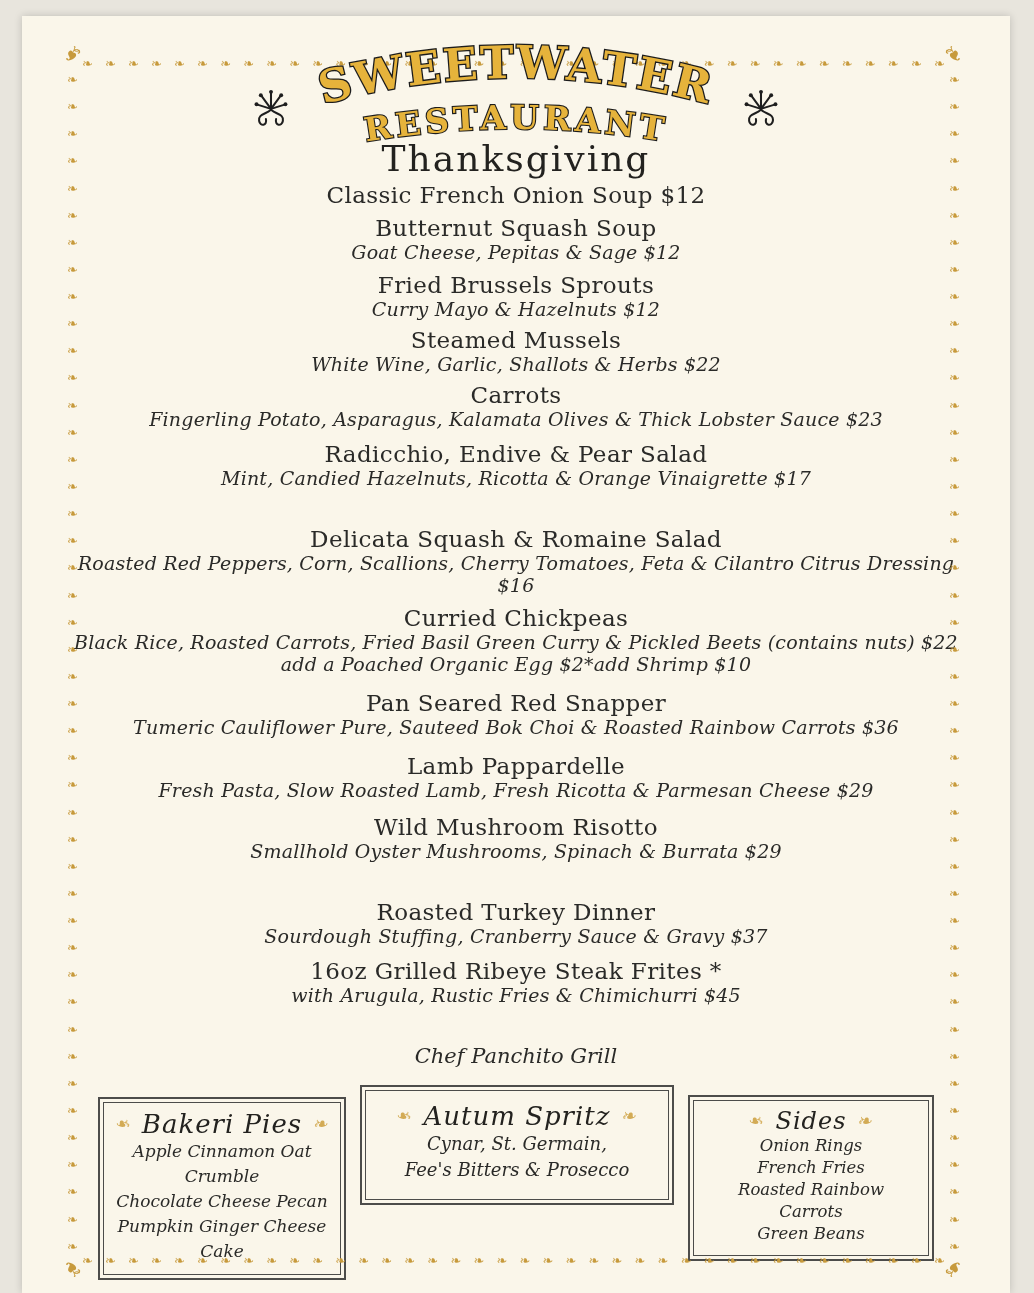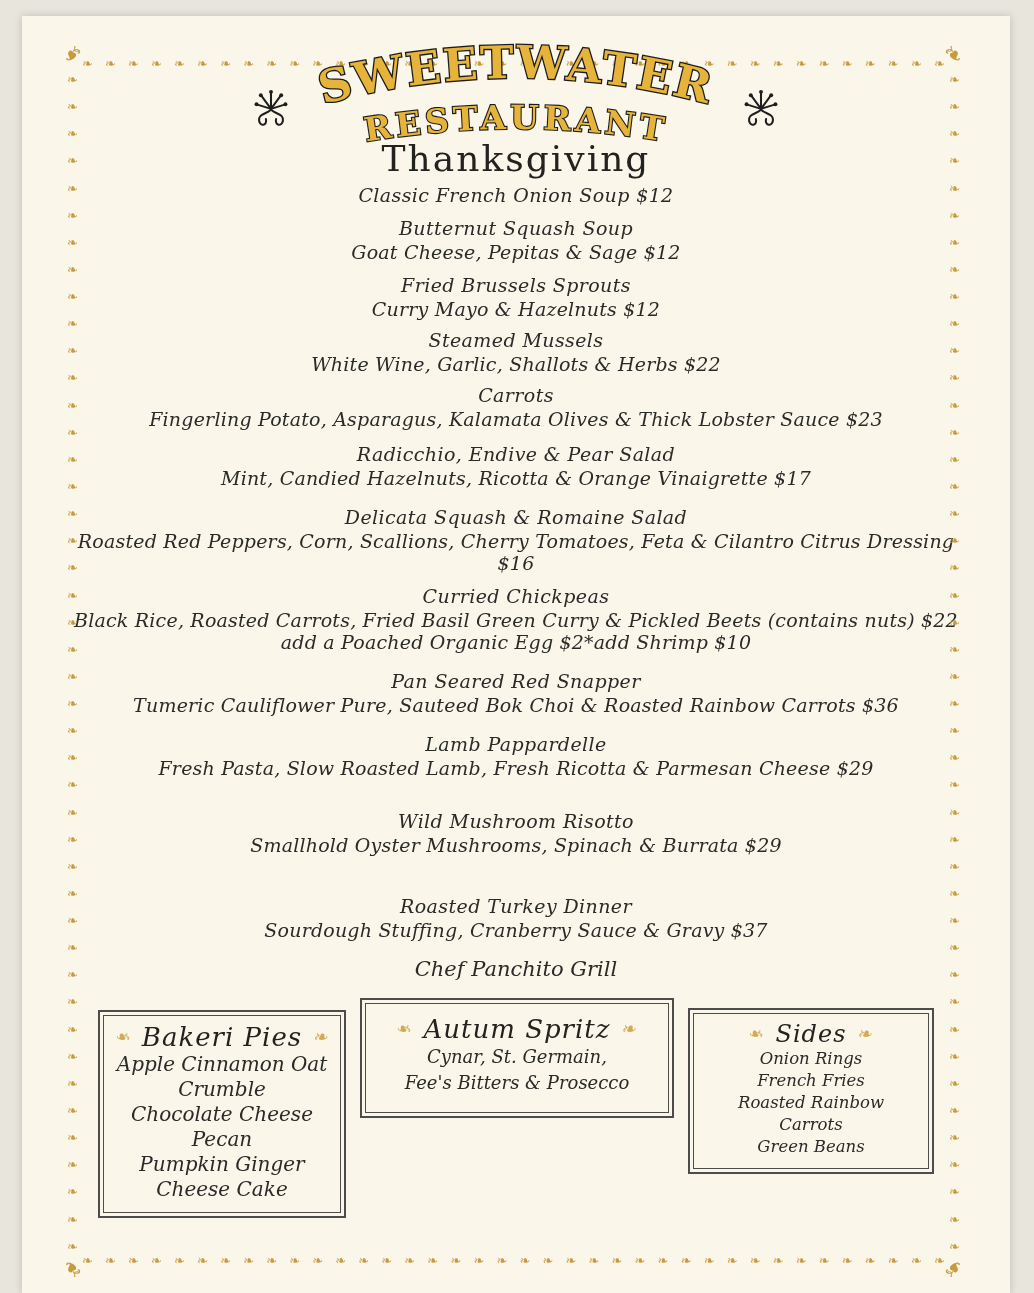--- a/index.html
+++ b/index.html
@@ -62,28 +62,28 @@
   .thanks{
     margin-top:-16px;
     font-size:36px;
     letter-spacing:2px;
     color:#23221f;
   }
 
   
   .menu{width:900px;margin:4px auto 0 auto;text-align:center;color:#2a2a28;}
   .mi-name{
-    font-style:italic;font-size:19px;line-height:25px;letter-spacing:.4px;text-align:center;
+    font-size:23px;line-height:25px;letter-spacing:.4px;text-align:center;
   }
   .mi-desc{
     font-style:italic;font-size:19px;line-height:22px;letter-spacing:.2px;
   }
   .chef{font-style:italic;font-size:21px;line-height:25px;}
   .mt8{margin-top:8px;}  .mt10{margin-top:10px;} .mt12{margin-top:12px;}
-  .mt14{margin-top:30px;} .mt16{margin-top:16px;} .mt22{margin-top:16px;}
+  .mt14{margin-top:14px;} .mt16{margin-top:16px;} .mt22{margin-top:38px;}
   .mt38{margin-top:38px;}
 
   
   .boxes{
     margin-top:16px;
     display:flex;justify-content:center;align-items:flex-start;gap:14px;
   }
   .box{
     border:2px solid #4c4c4a;
     background:#faf6ea;
@@ -97,21 +97,21 @@
   .box-bakeri{width:238px;margin-top:12px;}
   .box-spritz{width:304px;margin-top:0;}
   .box-sides{width:236px;margin-top:10px;}
   .box-title-row{
     display:flex;justify-content:center;align-items:center;gap:10px;
     font-style:italic;font-size:26px;letter-spacing:1px;color:#23221f;
   }
   .box-sides .box-title-row{font-size:24px;}
   .flourish{color:#d3ab55;font-size:18px;line-height:18px;}
   .fl-l{transform:scaleX(-1);}
-  .box-line{font-style:italic;font-size:20px;line-height:25px;}
+  .box-line{font-style:italic;font-size:17px;line-height:25px;}
   .box-spritz .box-line{font-size:18px;line-height:26px;}
   .box-spritz .box-inner{padding-top:10px;padding-bottom:16px;}
   .box-sides .box-line{font-size:16.5px;line-height:22px;}
 </style>
 </head>
 <body>
 
 <div class="page">
 
   <div class="b-edge b-top">❧ ❧ ❧ ❧ ❧ ❧ ❧ ❧ ❧ ❧ ❧ ❧ ❧ ❧ ❧ ❧ ❧ ❧ ❧ ❧ ❧ ❧ ❧ ❧ ❧ ❧ ❧ ❧ ❧ ❧ ❧ ❧ ❧ ❧ ❧ ❧ ❧ ❧ ❧ ❧ ❧ ❧ ❧ ❧ ❧ ❧ ❧ ❧ ❧ ❧ ❧ ❧ ❧ ❧ ❧ ❧ ❧ ❧ ❧ ❧ ❧ ❧ ❧ ❧ ❧ ❧ ❧ ❧ ❧ ❧ ❧ ❧ ❧ ❧ ❧ ❧ ❧ ❧ ❧ ❧ ❧ ❧ ❧ ❧ ❧ ❧ ❧ ❧ ❧ ❧ </div>
@@ -238,20 +238,24 @@
     <div class="mi mt14">
       <div class="mi-name">Wild Mushroom Risotto</div>
       <div class="mi-desc">Smallhold Oyster Mushrooms, Spinach &amp; Burrata  $29</div>
     </div>
 
     <div class="mi mt38">
       <div class="mi-name">Roasted Turkey Dinner</div>
       <div class="mi-desc">Sourdough Stuffing, Cranberry Sauce &amp; Gravy $37</div>
     </div>
 
+    <div class="mi mt12">
+      <div class="mi-name">16oz Grilled Ribeye Steak Frites *</div>
+      <div class="mi-desc">with Arugula, Rustic Fries &amp; Chimichurri $45</div>
+    </div>
 
     <div class="chef mt22">Chef Panchito Grill</div>
   </div>
 
   <div class="boxes">
 
     <div class="box box-bakeri">
       <div class="box-inner">
         <div class="box-title-row">
           <span class="flourish fl-l">❧</span>

